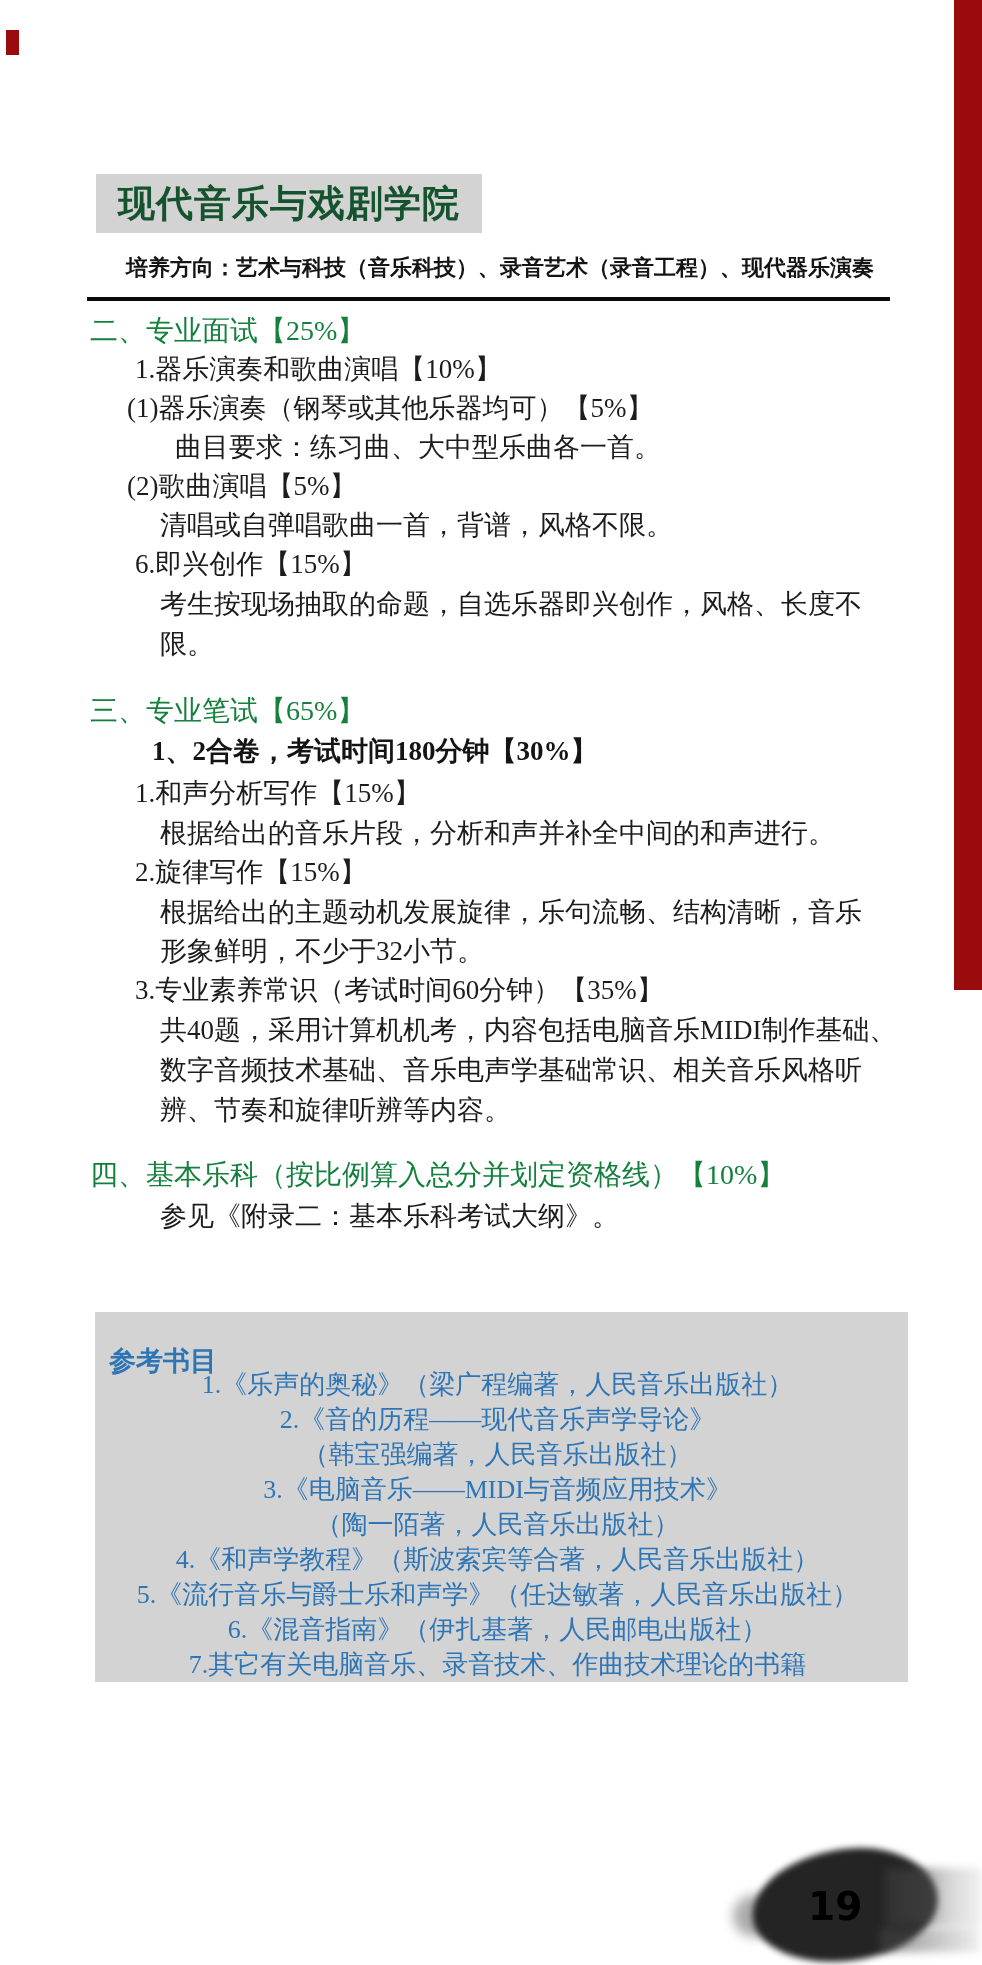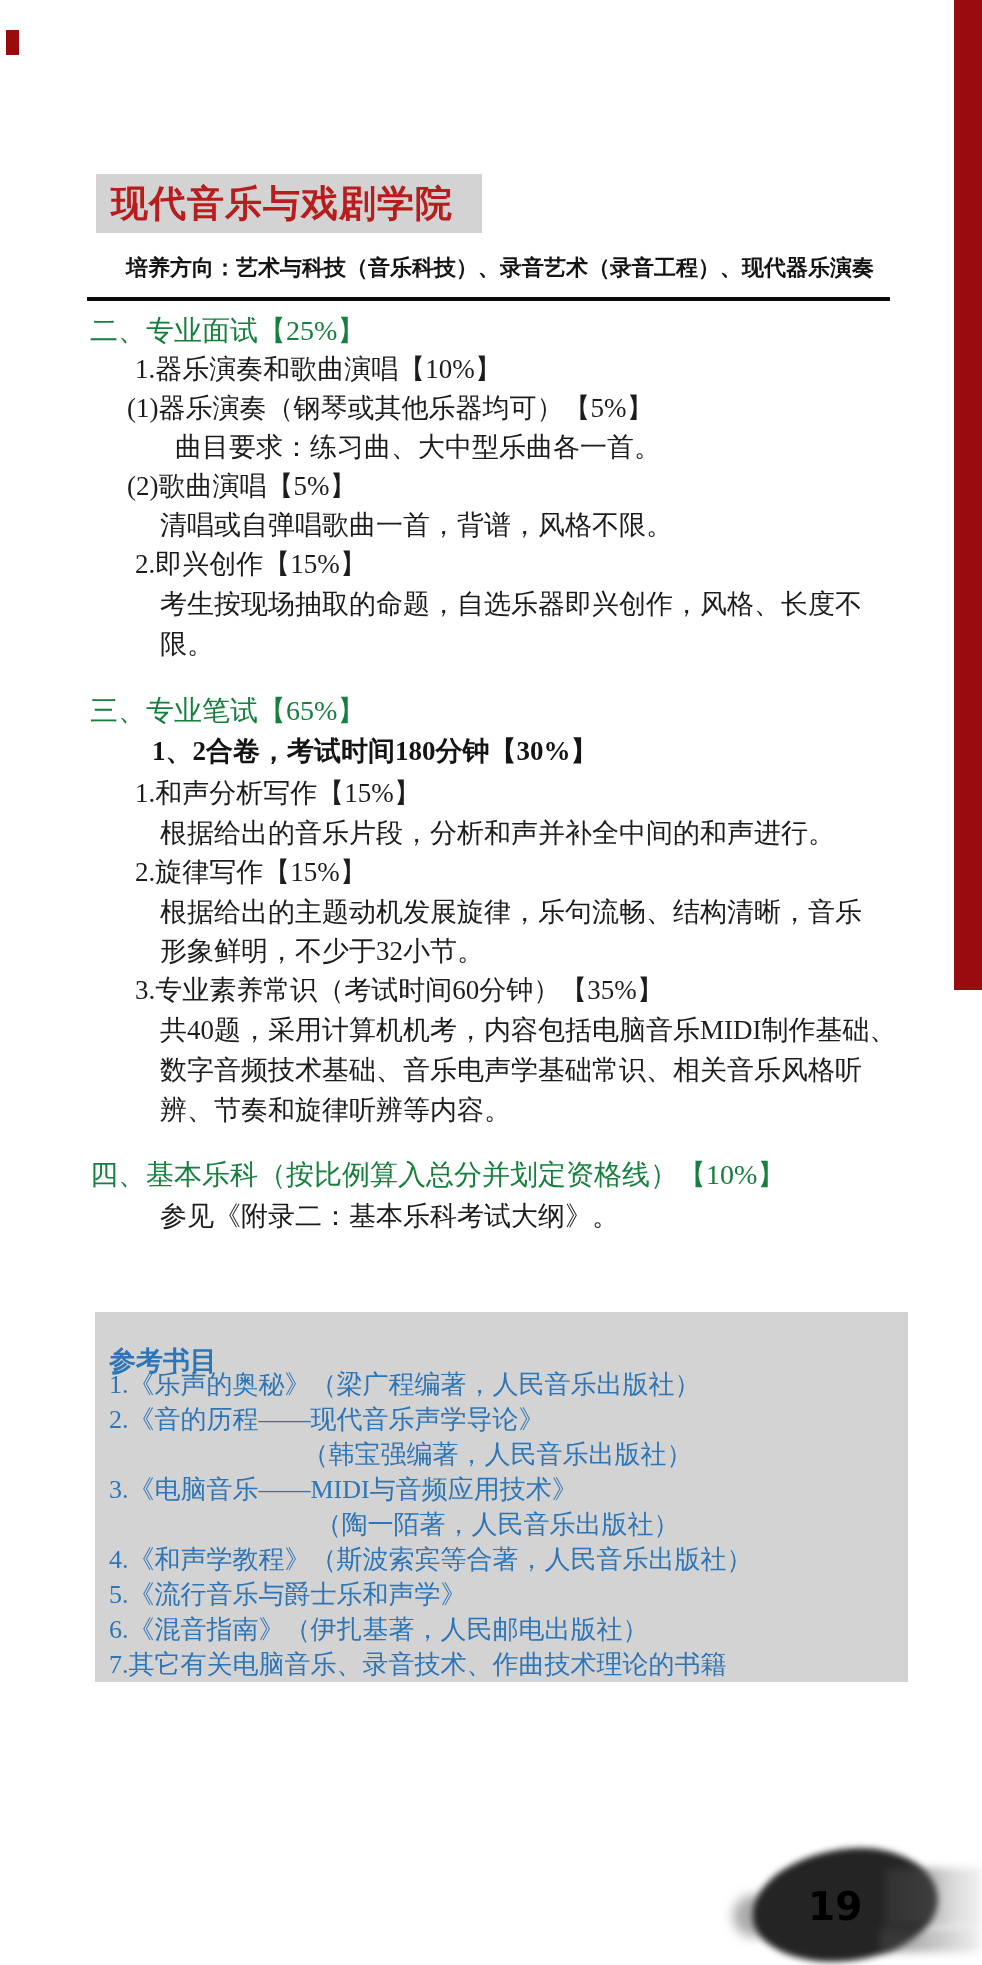--- a/index.html
+++ b/index.html
@@ -6,36 +6,36 @@
   body{
     width:982px;height:1965px;background:#ffffff;position:relative;overflow:hidden;
     font-family:"Liberation Serif","DejaVu Serif",serif;color:#1c1c1c;
   }
   .abs{position:absolute;white-space:nowrap;}
   
   .red-bar{position:absolute;top:0;right:0;width:28px;height:990px;background:#9a0b0d;}
   .corner-mark{position:absolute;left:6px;top:30px;width:13px;height:25px;background:#9a0b0d;}
   
   .header-box{position:absolute;left:96px;top:174px;width:386px;height:59px;background:#d3d3d3;}
-  .header-box span{display:block;padding-left:15px;line-height:59px;font-size:37px;font-weight:bold;
-    color:#b91c1c;letter-spacing:1px;}
+  .header-box span{display:block;padding-left:22px;line-height:59px;font-size:37px;font-weight:bold;
+    color:#14532d;letter-spacing:1px;}
   .direction{left:126px;top:253px;font-size:22px;font-weight:bold;color:#141414;}
   .rule{position:absolute;left:87px;top:297px;width:803px;height:4px;background:#0a0a0a;}
   
   .h{left:90px;font-size:28px;font-weight:normal;color:#15803d;}
   .sub{left:152px;font-size:27px;font-weight:bold;color:#141414;}
   .t{font-size:27px;color:#1c1c1c;}
   .i1{left:135px;}   
   .ip{left:127px;}   
   .i2{left:160px;}   
   .i2b{left:175px;}  
   
   .ref-box{position:absolute;left:95px;top:1312px;width:813px;height:370px;background:#d3d3d3;}
   .ref-title{position:absolute;left:14px;top:20px;font-size:27px;font-weight:bold;color:#2e75b6;white-space:nowrap;margin-top:11px;}
-  .refrow{position:absolute;left:14px;right:22px;display:flex;justify-content:flex-start;
+  .refrow{position:absolute;left:14px;right:22px;display:flex;justify-content:center;
     font-size:26px;color:#2e75b6;white-space:nowrap;}
   .refrow.right{justify-content:center;}
   
   .blob-core{position:absolute;left:752px;top:1849px;width:186px;height:112px;background:#242424;
     border-radius:55% 45% 52% 48%/55% 50% 50% 45%;transform:rotate(-5deg);filter:blur(3px);}
   .blob-streak1{position:absolute;left:885px;top:1868px;width:97px;height:58px;
     background:linear-gradient(90deg,rgba(55,55,55,.75),rgba(135,135,135,.3) 70%,rgba(160,160,160,.15));
     filter:blur(4px);}
   .blob-streak2{position:absolute;left:880px;top:1928px;width:100px;height:24px;
     background:linear-gradient(90deg,rgba(70,70,70,.6),rgba(150,150,150,.15));filter:blur(4px);}
@@ -55,21 +55,21 @@
 </div>
 <div class="abs direction">培养方向：艺术与科技（音乐科技）、录音艺术（录音工程）、现代器乐演奏</div>
 <div class="rule"></div>
 
 <div class="abs h" style="top:312px">二、专业面试【25%】</div>
 <div class="abs t i1" style="top:351px">1.器乐演奏和歌曲演唱【10%】</div>
 <div class="abs t ip" style="top:390px">(1)器乐演奏（钢琴或其他乐器均可）【5%】</div>
 <div class="abs t i2b" style="top:429px">曲目要求：练习曲、大中型乐曲各一首。</div>
 <div class="abs t ip" style="top:468px">(2)歌曲演唱【5%】</div>
 <div class="abs t i2" style="top:507px">清唱或自弹唱歌曲一首，背谱，风格不限。</div>
-<div class="abs t i1" style="top:546px">2.即兴创作【15%】</div>
+<div class="abs t i1" style="top:546px">6.即兴创作【15%】</div>
 <div class="abs t i2" style="top:586px">考生按现场抽取的命题，自选乐器即兴创作，风格、长度不</div>
 <div class="abs t i2" style="top:626px">限。</div>
 
 <div class="abs h" style="top:692px">三、专业笔试【65%】</div>
 <div class="abs sub" style="top:733px">1、2合卷，考试时间180分钟【30%】</div>
 <div class="abs t i1" style="top:775px">1.和声分析写作【15%】</div>
 <div class="abs t i2" style="top:815px">根据给出的音乐片段，分析和声并补全中间的和声进行。</div>
 <div class="abs t i1" style="top:854px">2.旋律写作【15%】</div>
 <div class="abs t i2" style="top:894px">根据给出的主题动机发展旋律，乐句流畅、结构清晰，音乐</div>
 <div class="abs t i2" style="top:933px">形象鲜明，不少于32小节。</div>
@@ -98,20 +98,21 @@
   </div>
   <div class="refrow right" style="top:195px">
     <span>（陶一陌著，人民音乐出版社）</span>
   </div>
   <div class="refrow" style="top:230px">
     <span>4.《和声学教程》</span>
     <span>（斯波索宾等合著，人民音乐出版社）</span>
   </div>
   <div class="refrow" style="top:265px">
     <span>5.《流行音乐与爵士乐和声学》</span>
+    <span>（任达敏著，人民音乐出版社）</span>
   </div>
   <div class="refrow" style="top:300px">
     <span>6.《混音指南》</span>
     <span>（伊扎基著，人民邮电出版社）</span>
   </div>
   <div class="refrow" style="top:335px">
     <span>7.其它有关电脑音乐、录音技术、作曲技术理论的书籍</span>
   </div>
 </div>
 

